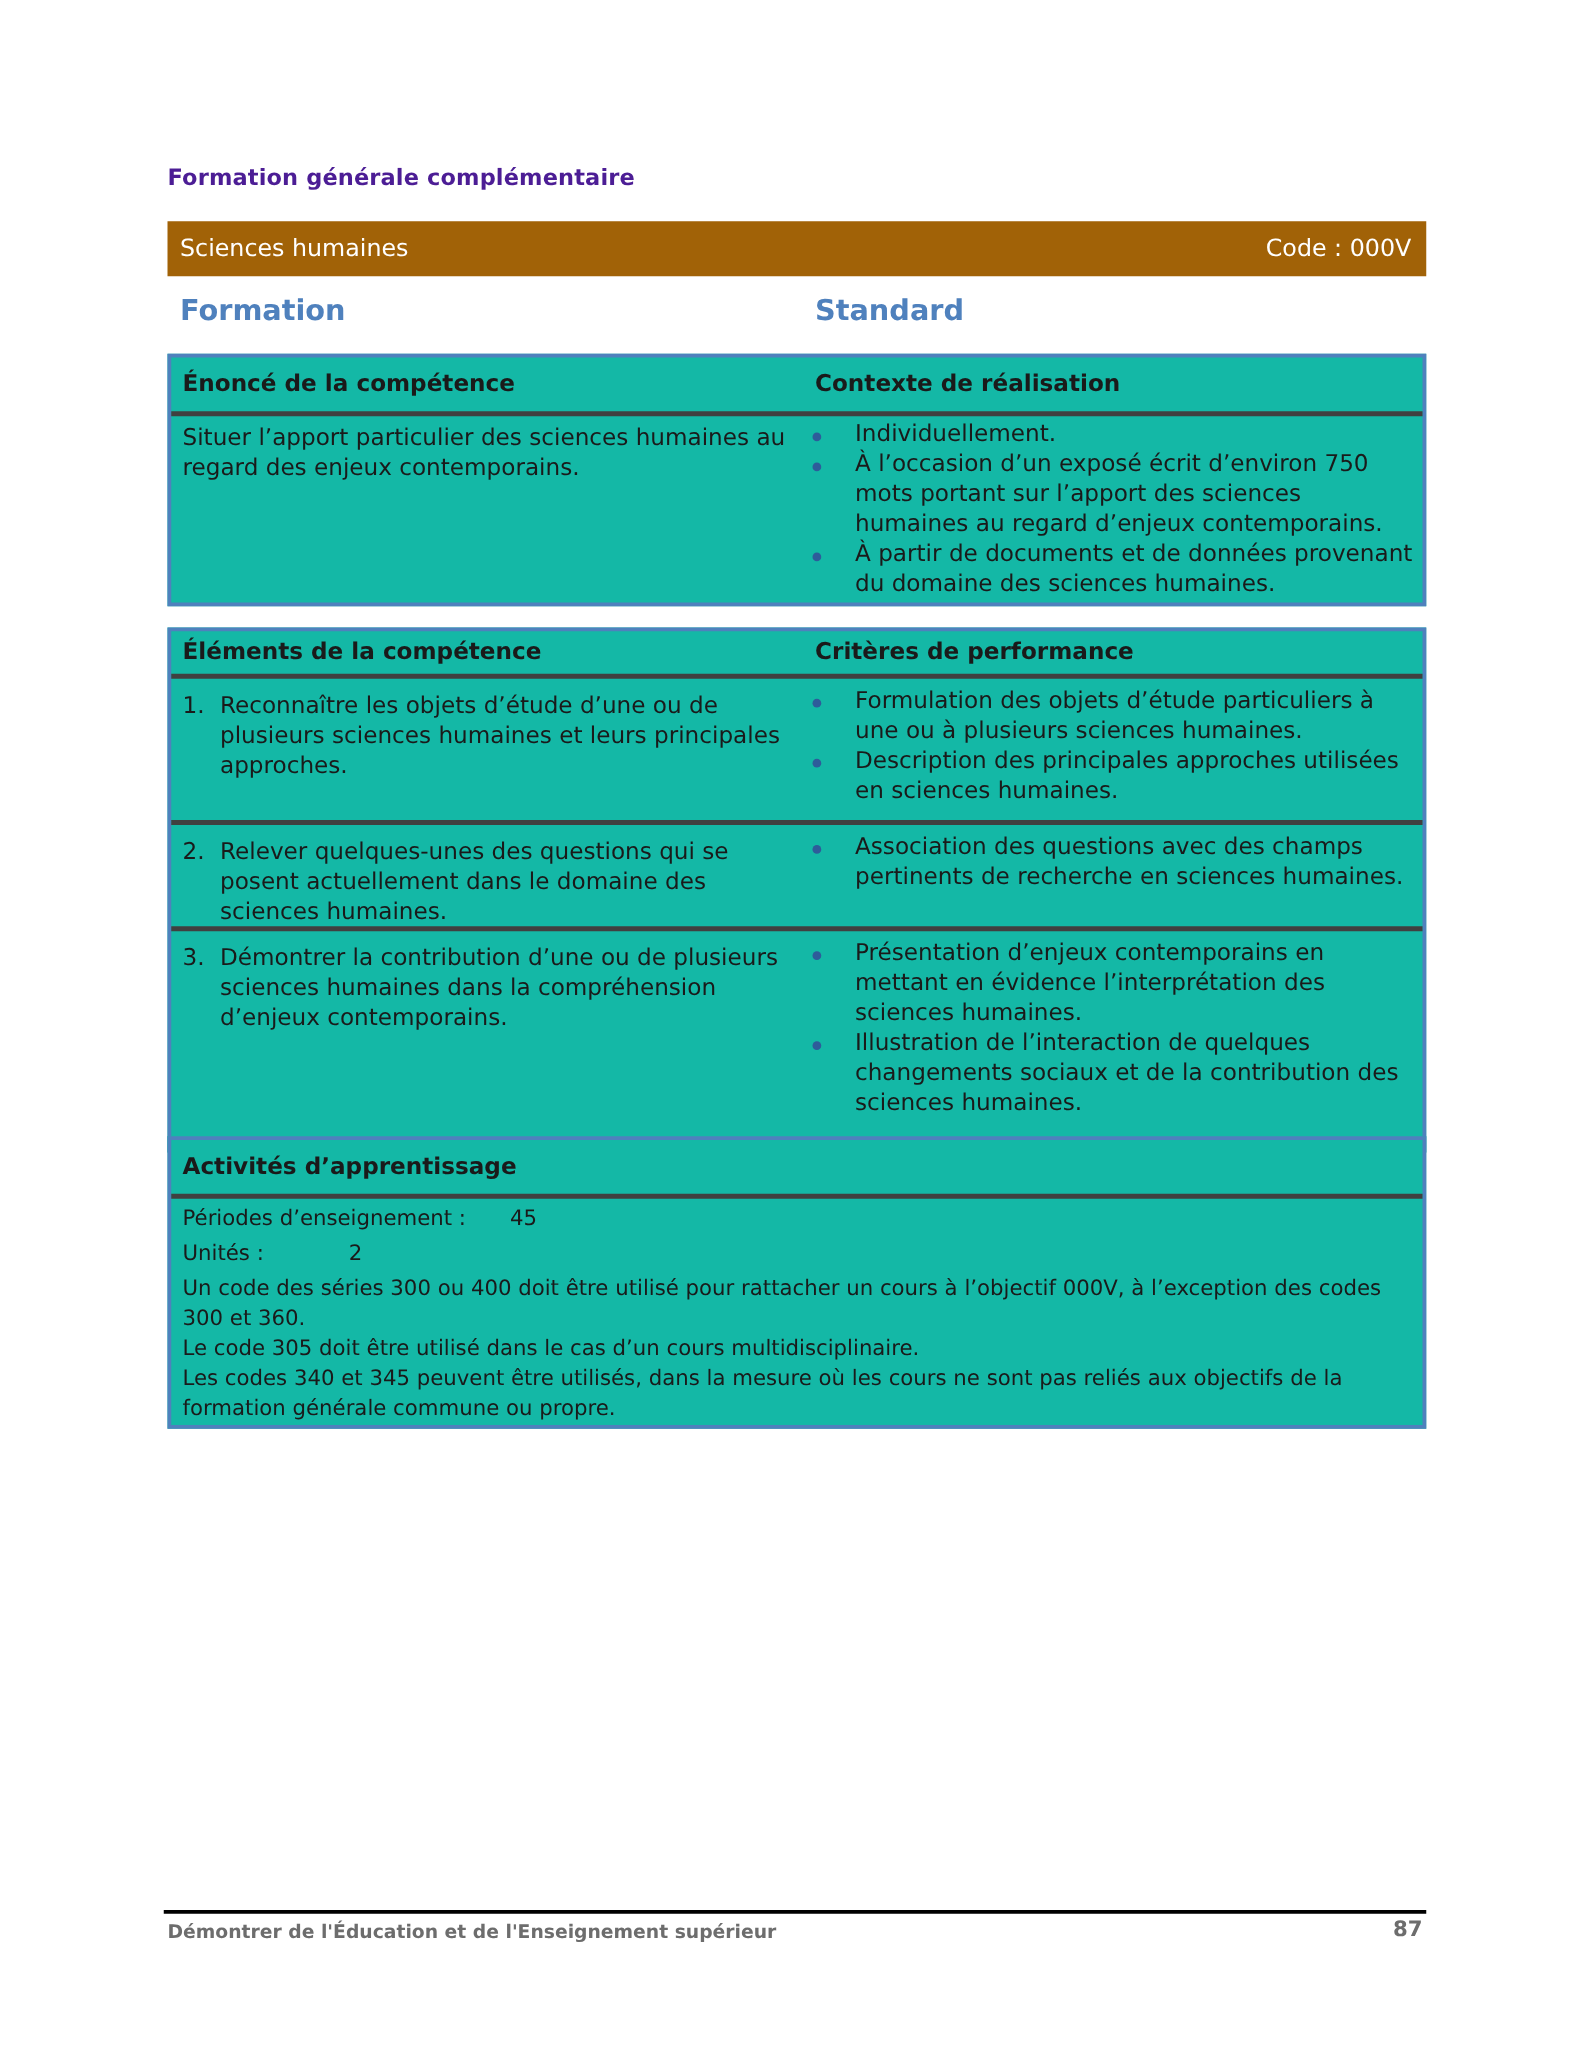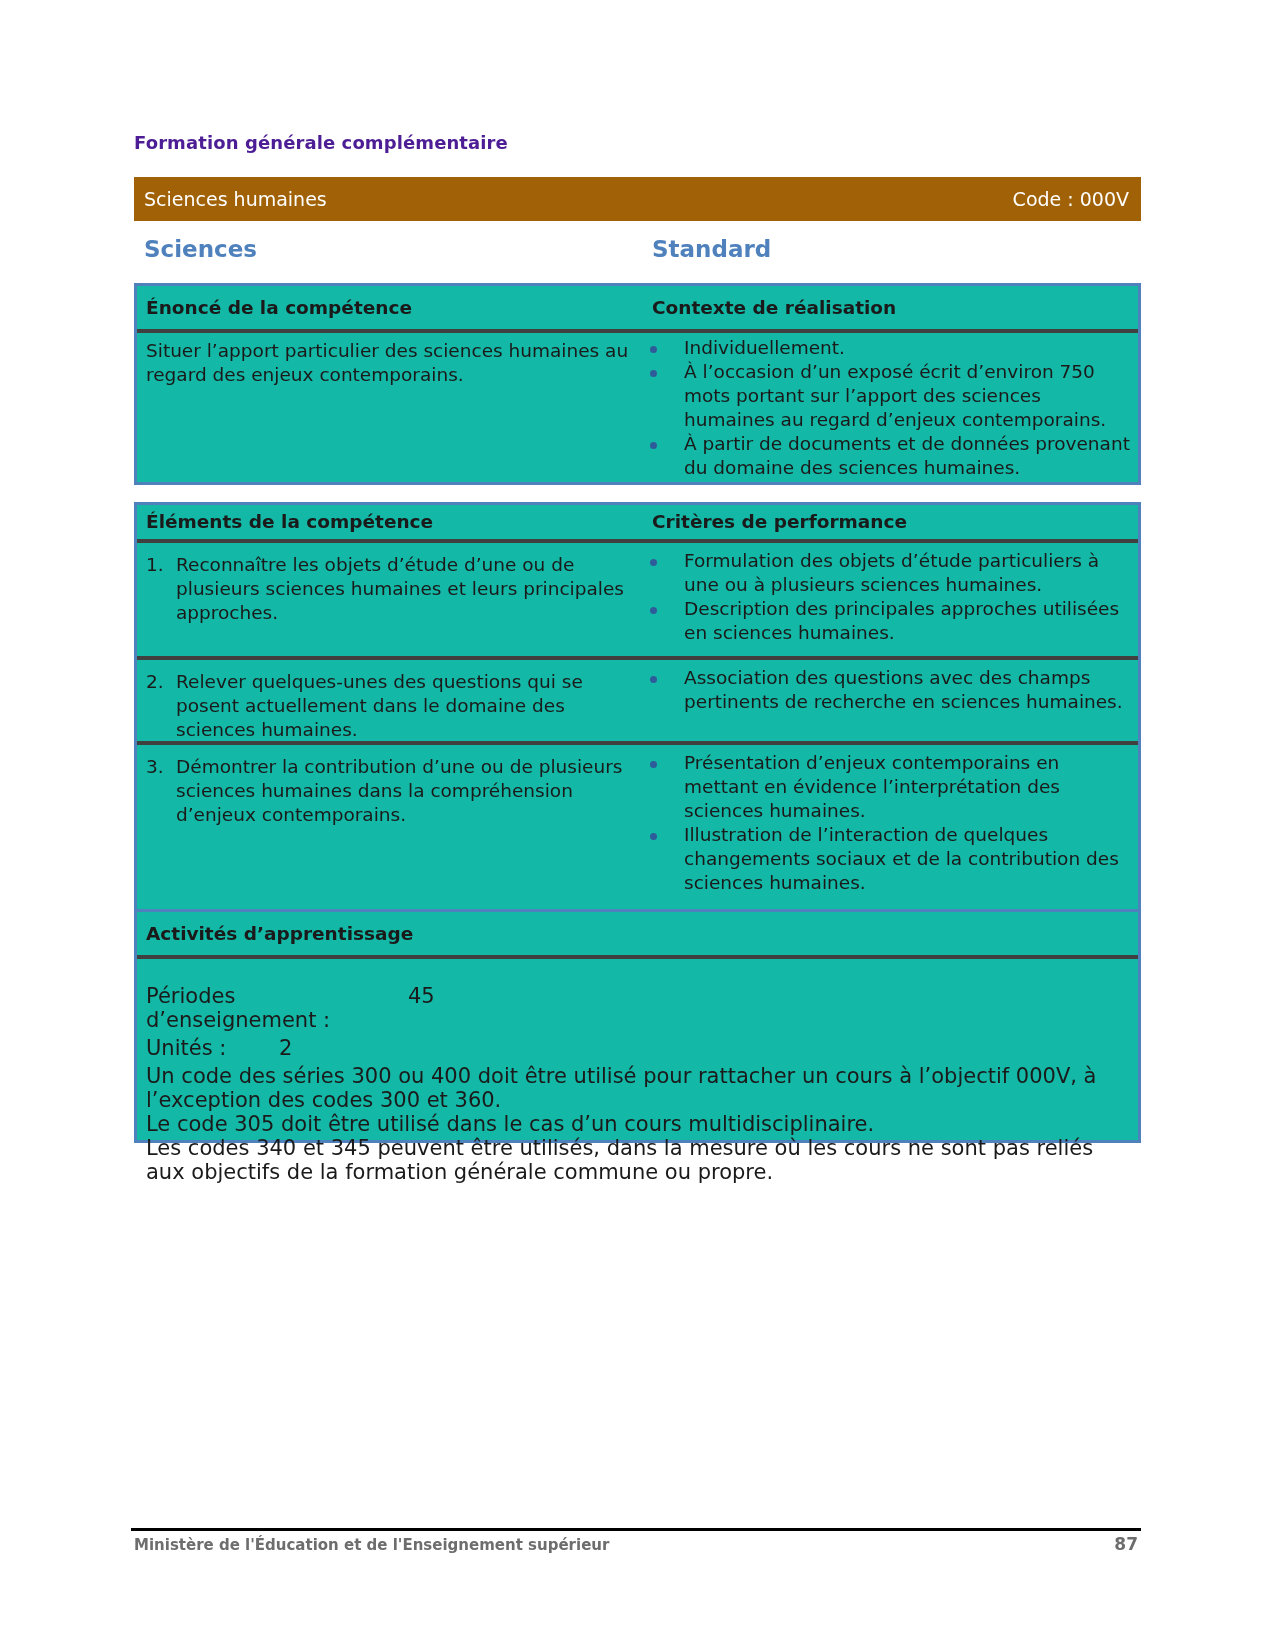--- a/index.html
+++ b/index.html
@@ -27,42 +27,42 @@
   .hd-r { padding-left:11px !important; }
 
   ul.bl { list-style:none; margin:0; padding:0; }
   ul.bl li { position:relative; padding-left:43px; }
   ul.bl li .dot { position:absolute; left:9px; top:10px; width:7px; height:7px;
                   border-radius:50%; background:#2e5c9a; }
 
   .num-item { position:relative; padding-left:30px; }
   .num-item .n { position:absolute; left:0; top:0; }
 
-  .act-body { padding:4px 9px 8px 9px; font-size:21px; line-height:24px;margin-top:21px; }
+  .act-body { padding:4px 9px 8px 9px; font-size:17px; line-height:24px; }
   .act-line { display:flex; margin-bottom:4px; }
   .act-line .k2 { width:133px; }
   .act-line .k3 { width:133px; flex-shrink:0; }
   .prec-text { flex:1; }
 
   .footer-rule { position:absolute; left:131px; top:1528px; width:1010px; height:3px; background:#000; }
   .footer-left { position:absolute; left:134px; top:1536px; font-size:15px; font-weight:bold; color:#6d6d6d; }
   .footer-right { position:absolute; left:1090px; top:1534px; width:48px; text-align:right;
                   font-size:17px; font-weight:bold; color:#6d6d6d; }
 </style>
 </head>
 <body>
 
 <div class="page-title">Formation générale complémentaire</div>
 
 <div class="course-bar">
   <span>Sciences humaines</span>
   <span>Code : 000V</span>
 </div>
 
-<div class="section-label lbl-obj">Sciences</div>
+<div class="section-label lbl-obj">Formation</div>
 <div class="section-label lbl-std">Standard</div>
 
 <div class="box" style="top:283px; height:202px;">
   <div class="row head">
     <div class="cell col-l">Énoncé de la compétence</div>
     <div class="cell col-r hd-r">Contexte de réalisation</div>
   </div>
   <div class="row" style="padding-top:3px;">
     <div class="cell col-l" style="padding-top:3px;">Situer l’apport particulier des sciences humaines au regard des enjeux contemporains.</div>
     <div class="cell col-r">
@@ -142,14 +142,14 @@
           <div>Un code des séries 300 ou 400 doit être utilisé pour rattacher un cours à l’objectif 000V, à l’exception des codes 300 et 360.</div>
           <div>Le code 305 doit être utilisé dans le cas d’un cours multidisciplinaire.</div>
           <div>Les codes 340 et 345 peuvent être utilisés, dans la mesure où les cours ne sont pas reliés aux objectifs de la formation générale commune ou propre.</div>
         </div>
       </div>
     </div>
   </div>
 </div>
 
 <div class="footer-rule"></div>
-<div class="footer-left">Ministère de l'Éducation et de l'Enseignement supérieur</div>
+<div class="footer-left">Démontrer de l'Éducation et de l'Enseignement supérieur</div>
 <div class="footer-right">87</div>
 
 </body></html>

